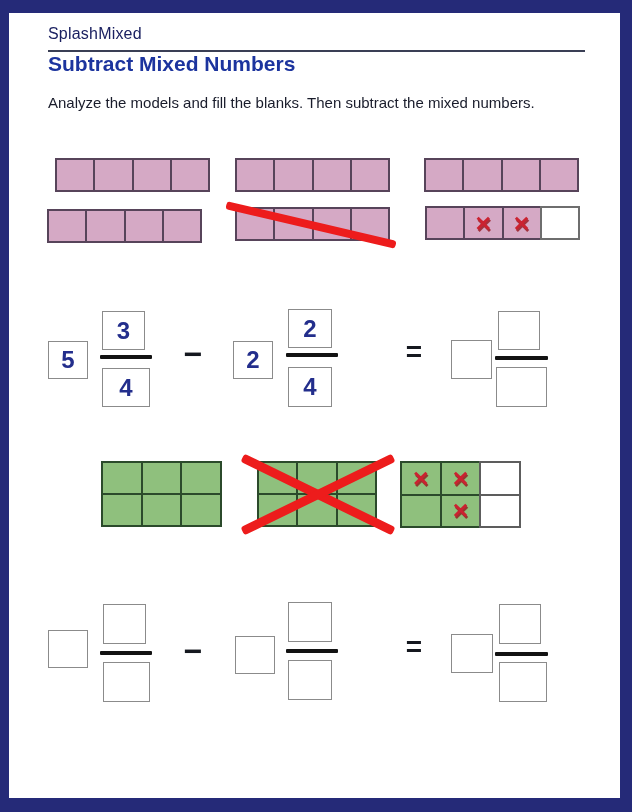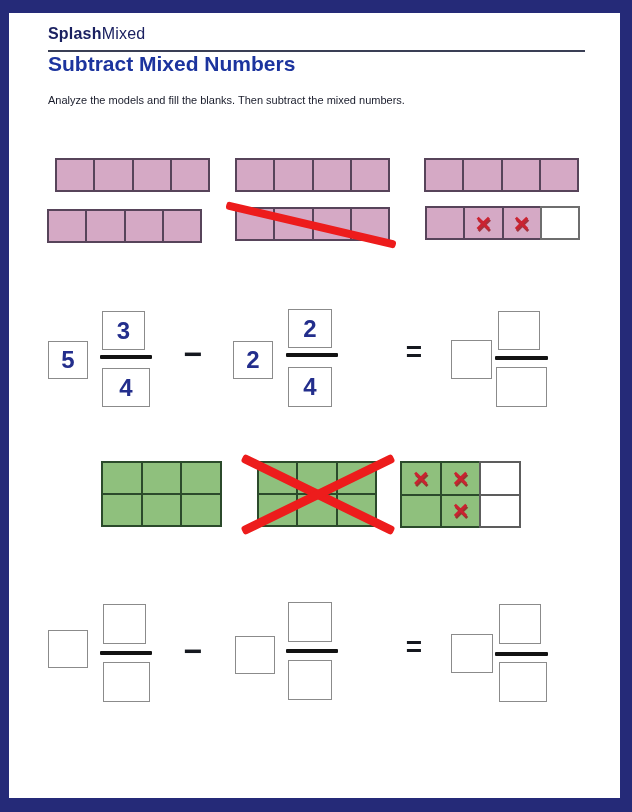--- a/index.html
+++ b/index.html
@@ -2,25 +2,25 @@
 <html><head>
 <meta charset="utf-8">
 <style>
   html,body{margin:0;padding:0;background:#fff;}
   .screen{position:relative;width:632px;height:812px;background:#252a78;font-family:"Liberation Sans",sans-serif;overflow:hidden;}
   .paper{position:absolute;left:9px;top:13px;width:611px;height:785px;background:#ffffff;}
   .content{position:absolute;inset:0;}
 
   
   .logo{position:absolute;left:48px;top:25px;font-size:16px;color:#1b2161;letter-spacing:.2px;}
-  .logo-bold{font-weight:700;margin-top:12px;}
+  .logo-bold{font-weight:400;margin-top:12px;}
   .logo-light{font-weight:400;}
   .divider{position:absolute;left:48px;top:50px;width:537px;height:2px;background:#3a3f55;}
   .title{position:absolute;left:48px;top:52px;margin:0;font-size:21px;font-weight:800;color:#1c349e;}
-  .instruction{position:absolute;left:48px;top:94px;margin:0;font-size:11px;color:#191c2b;}
+  .instruction{position:absolute;left:48px;top:94px;margin:0;font-size:15px;color:#191c2b;}
 
   
   .bar{position:absolute;display:flex;height:34px;width:155px;}
   .cell{flex:1;position:relative;display:flex;align-items:center;justify-content:center;box-sizing:border-box;}
   .cell + .cell{margin-left:-2px;}
   .pink .cell.filled{background:#d5a9c5;border:2px solid #57445a;}
   .pink .cell.empty{background:#ffffff;border:2px solid #6e6e6e;}
   .xmark{font-size:21px;font-weight:800;color:#cb2230;text-shadow:1px 2px 0 rgba(150,20,26,.8);line-height:1;}
 
   .pos-p1t{left:55px;top:158px;}

